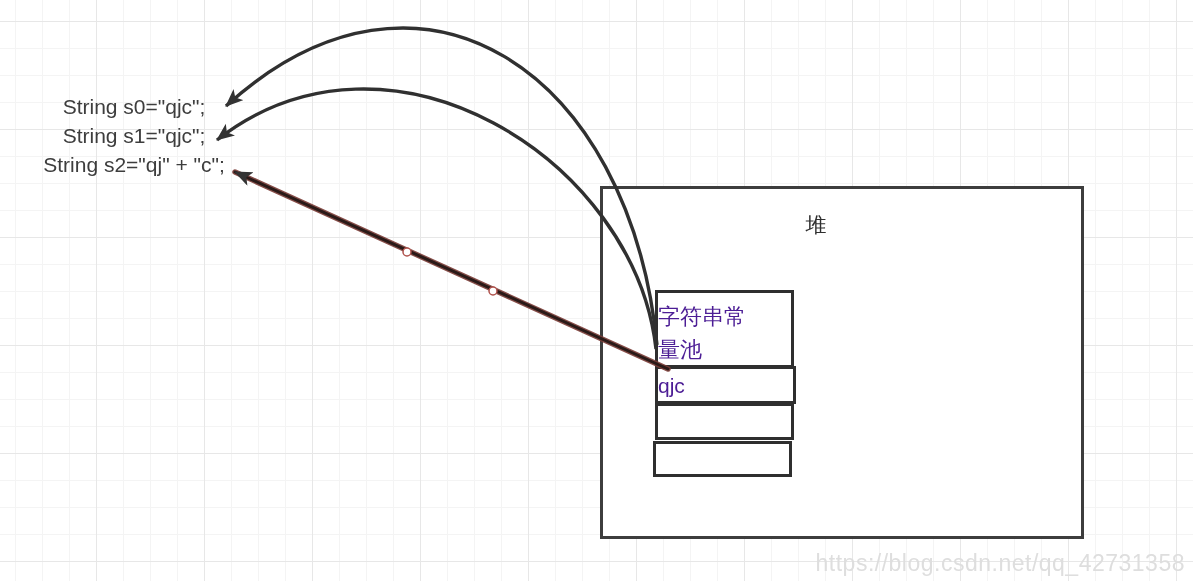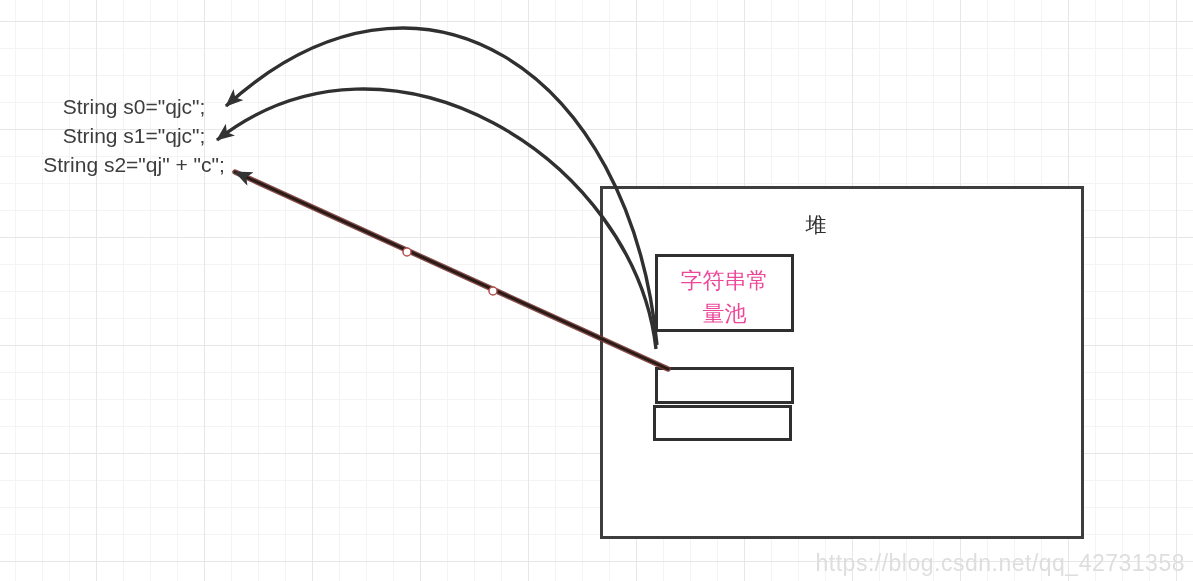--- a/index.html
+++ b/index.html
@@ -54,22 +54,23 @@
     font-size: 21px;
     line-height: 26px;
   }
 
   
   .pool-cell {
     position: absolute;
     border: 3px solid #2f2f2f;
     background: #ffffff;
     box-sizing: border-box;
-    color: #ec4899;
-    text-align: center;
+    color: #4c1d95;
+    text-align: left;
+    margin-top: 36px;
   }
   .pool-title {
     left: 655px; top: 254px; width: 139px; height: 78px;
     font-size: 22px; line-height: 33px;
     white-space: pre-line;
     padding-top: 7px;
   }
   .pool-row-1 { left: 655px; top: 330px; width: 141px; height: 38px; font-size: 21px; line-height: 33px; }
   .pool-row-2 { left: 655px; top: 367px; width: 139px; height: 37px; }
   .pool-row-3 { left: 653px; top: 405px; width: 139px; height: 36px; }
@@ -101,20 +102,21 @@
     <div class="code-line">String s0="qjc";</div>
     <div class="code-line">String s1="qjc";</div>
     <div class="code-line">String s2="qj" + "c";</div>
   </div>
 
   <div class="heap-box"></div>
   <div class="heap-label">堆</div>
 
   <div class="pool-cell pool-title">字符串常
 量池</div>
+  <div class="pool-cell pool-row-1">qjc</div>
   <div class="pool-cell pool-row-2"></div>
   <div class="pool-cell pool-row-3"></div>
 
   <svg class="overlay" viewBox="0 0 1193 581" xmlns="http://www.w3.org/2000/svg">
     <defs>
       <marker id="arrowHead" markerUnits="userSpaceOnUse" markerWidth="22" markerHeight="18" refX="17" refY="7.5" orient="auto">
         <path d="M0,0 L18,7.5 L0,15 L4.5,7.5 Z" fill="#333333"></path>
       </marker>
     </defs>
 

